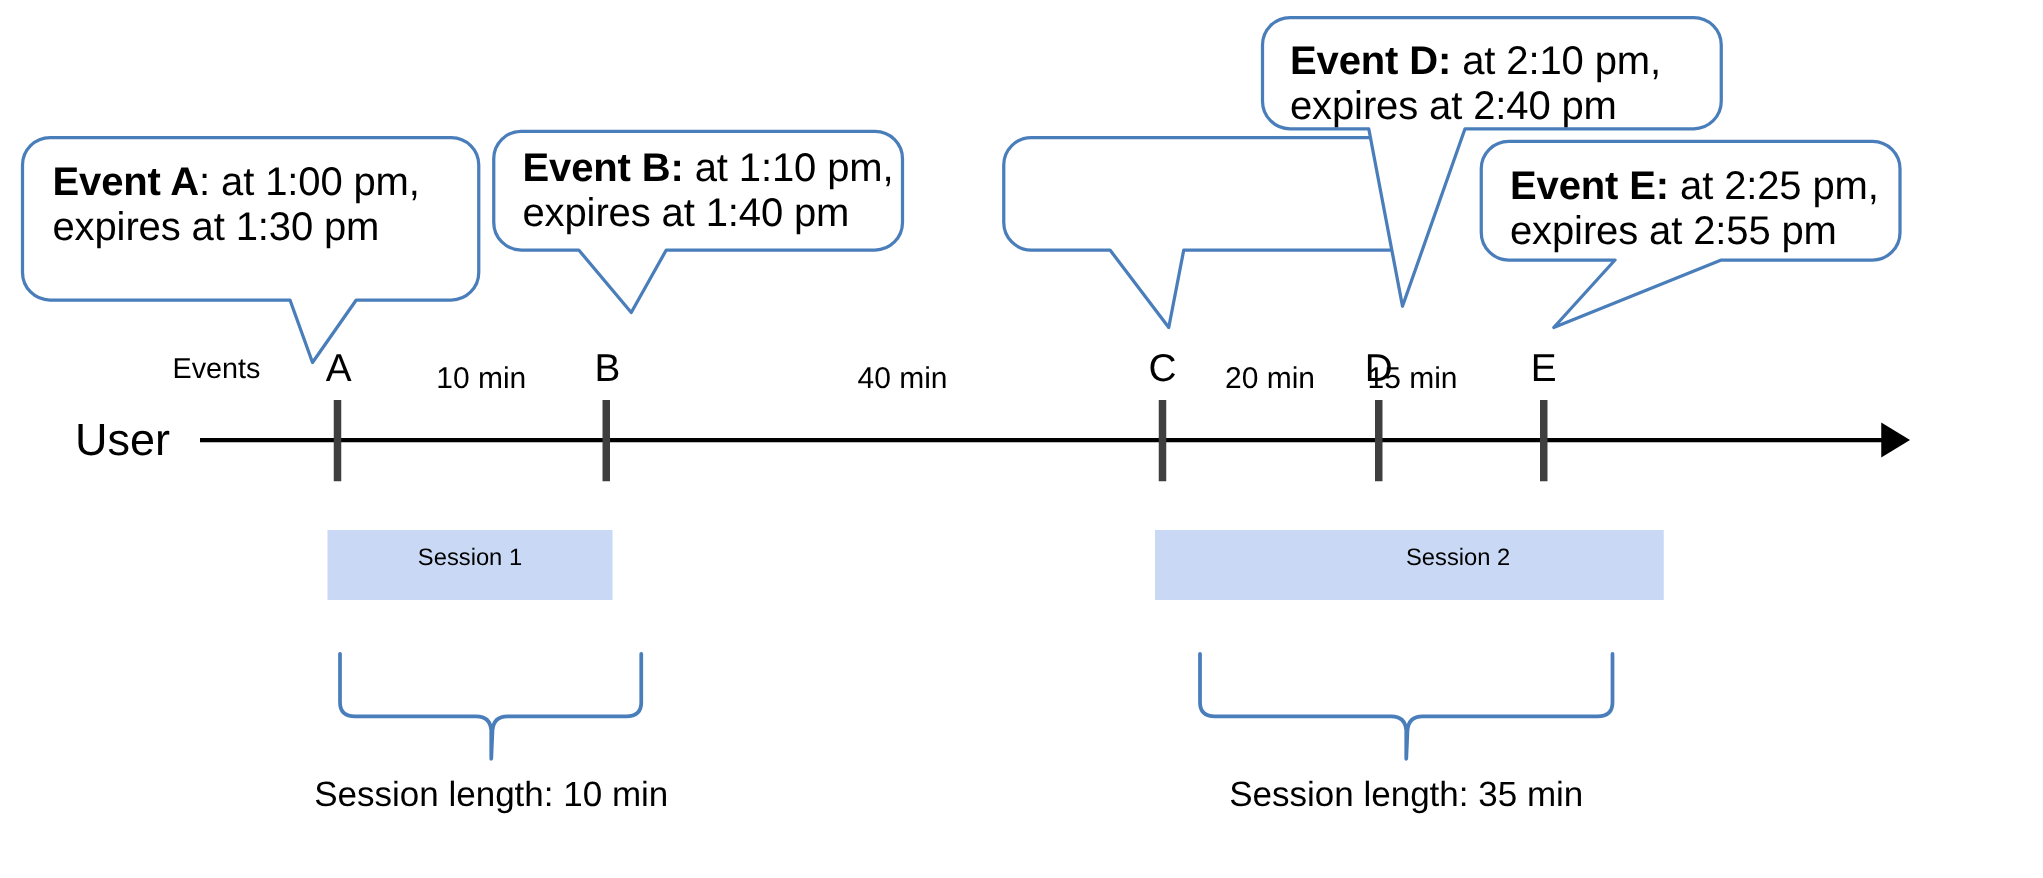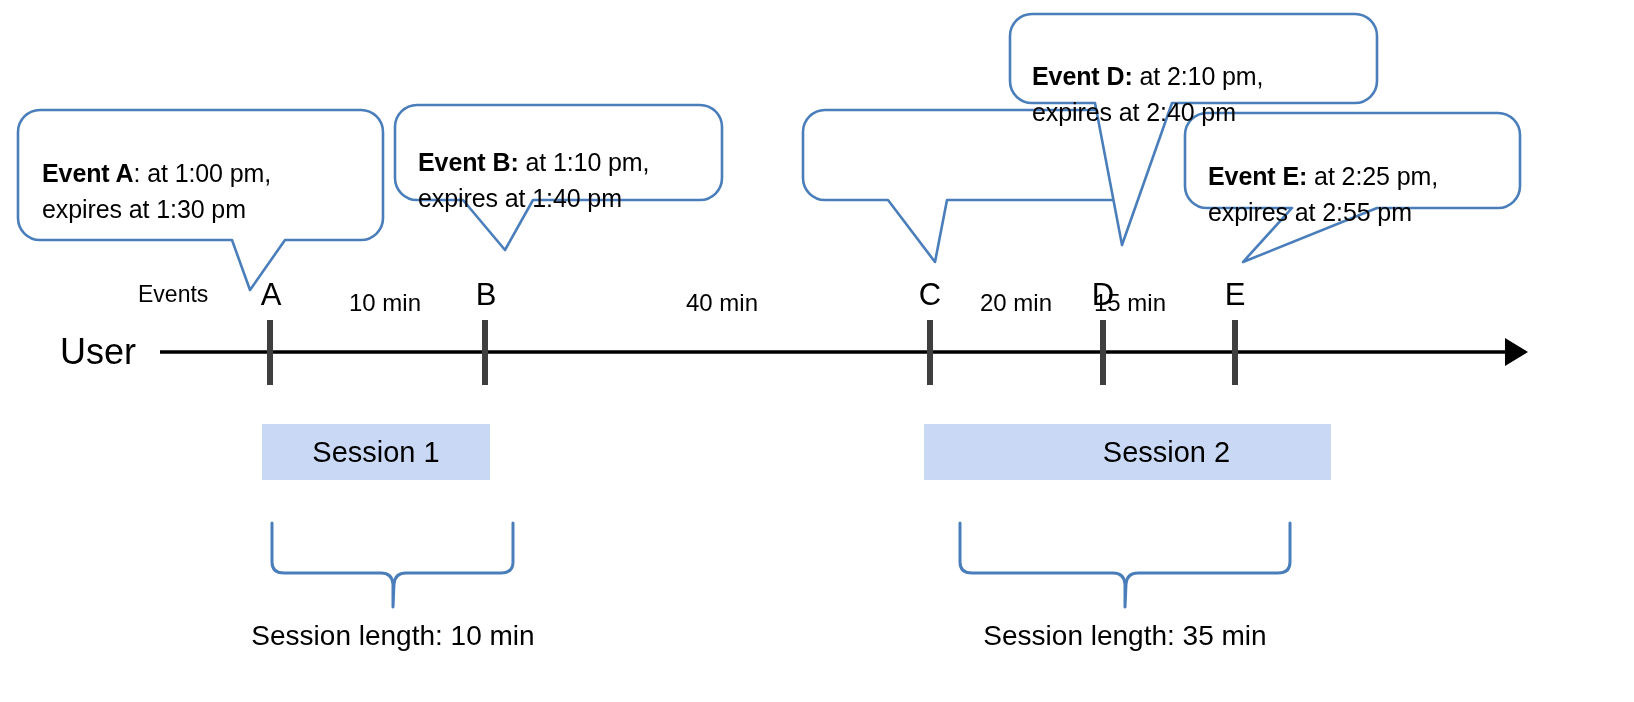--- a/index.html
+++ b/index.html
@@ -24,26 +24,25 @@
   .svg-layer {
     position: absolute;
     left: 0;
     top: 0;
     width: 1634px;
     height: 702px;
     pointer-events: none;
   }
   .callout-text {
     position: absolute;
-    font-size: 25px;
+    font-size: 32px;
     line-height: 36px;
     color: #000000;
     white-space: pre;
     letter-spacing: -0.1px;
-    margin-top: 28px;
   }
   .callout-text b {
     font-weight: bold;
   }
   .axis-label {
     position: absolute;
     font-size: 36px;
     color: #000000;
     white-space: nowrap;
   }
@@ -68,21 +67,21 @@
     text-align: center;
   }
   .session-bar {
     position: absolute;
     background: #c9d9f5;
   }
   .session-bar-label {
     position: absolute;
     width: 100%;
     text-align: center;
-    font-size: 29px;
+    font-size: 19px;
     color: #000000;
     white-space: nowrap;
   }
   .session-length-label {
     position: absolute;
     font-size: 28px;
     color: #000000;
     white-space: nowrap;
     text-align: center;
   }

